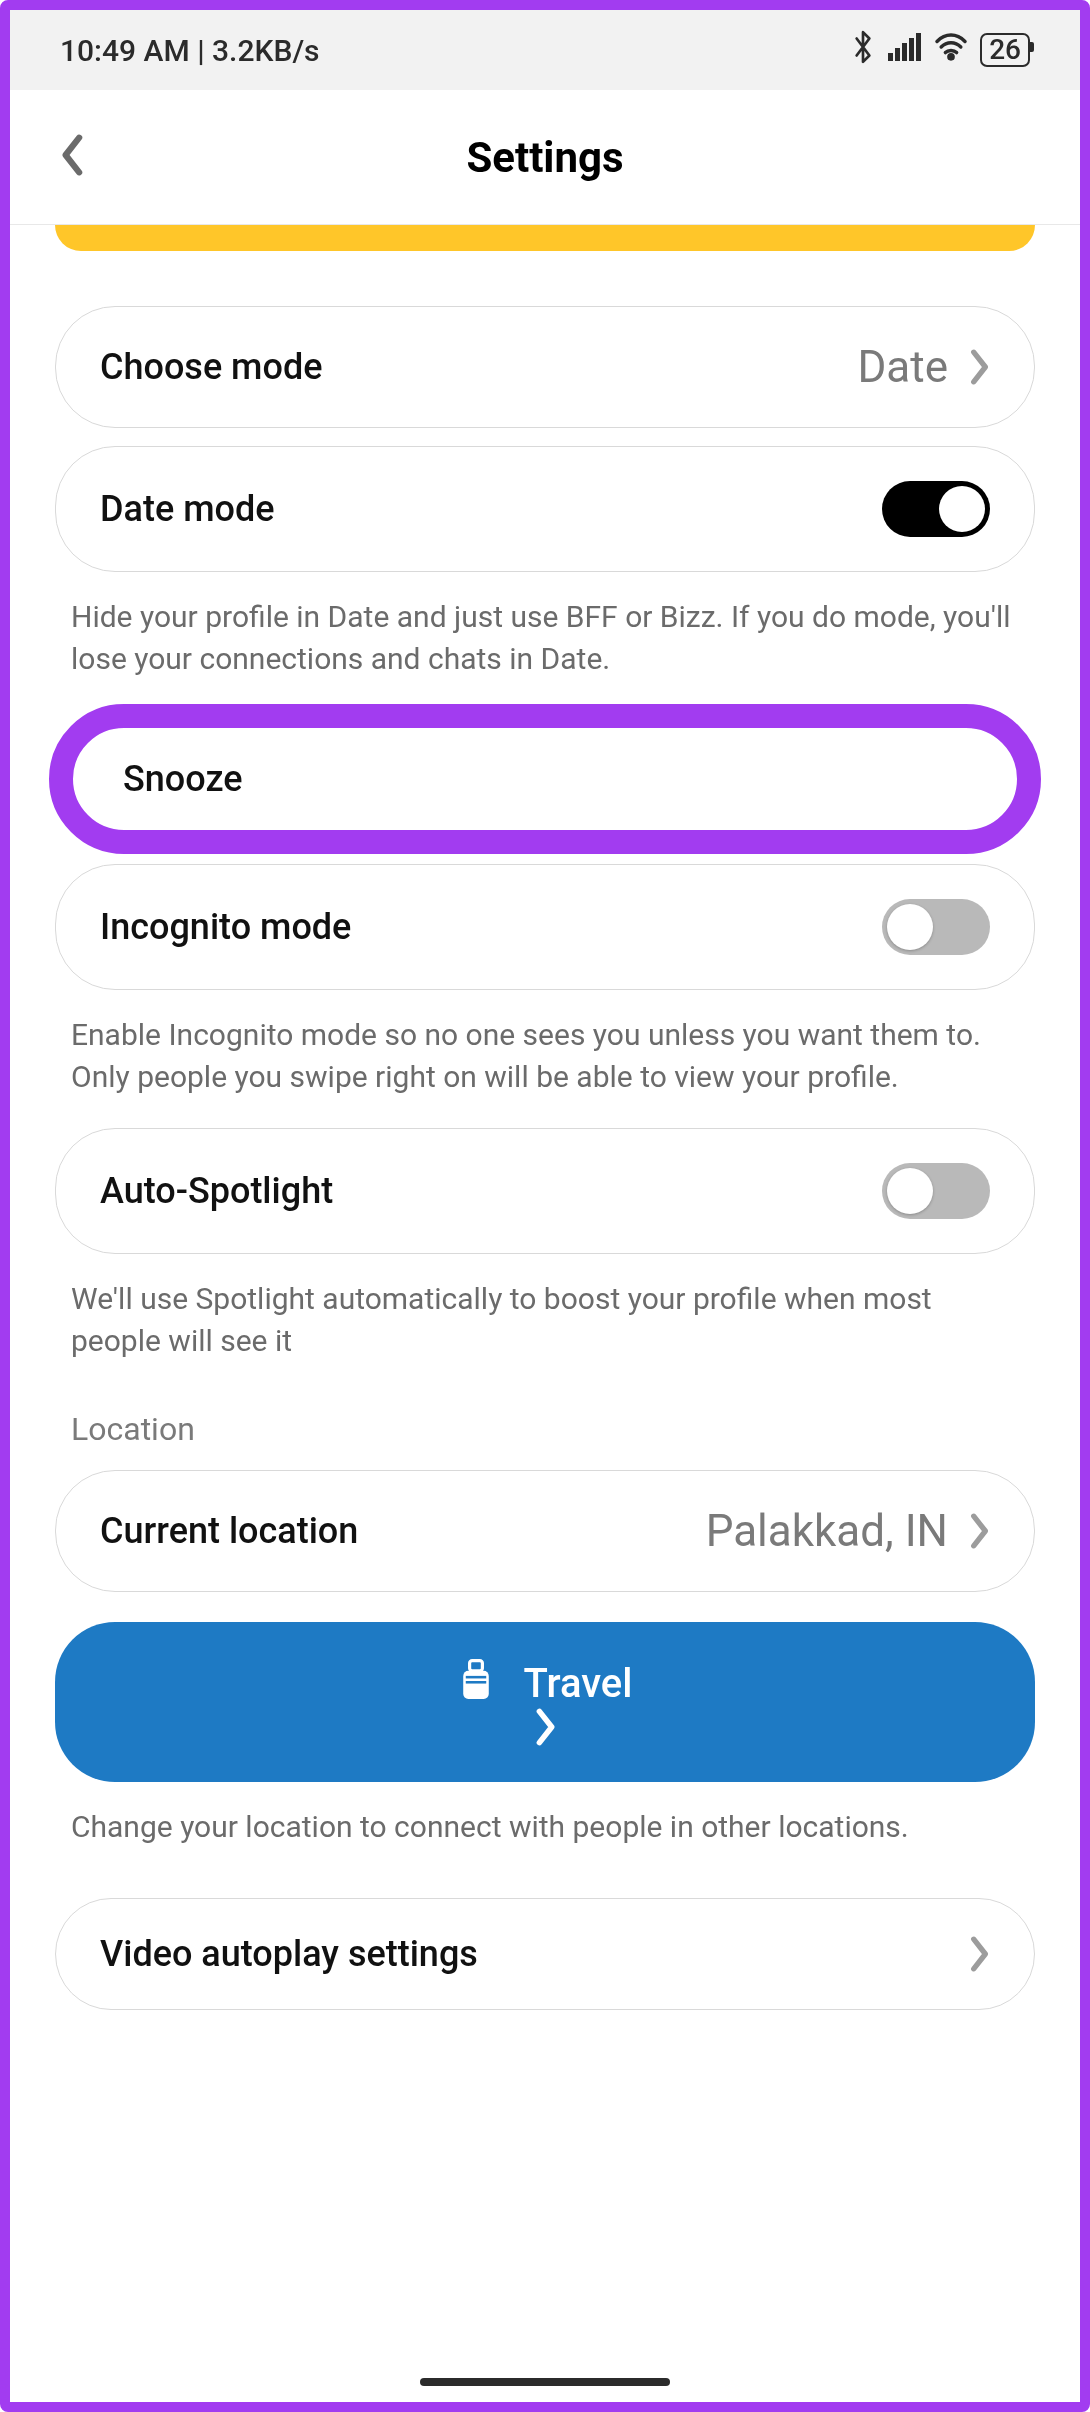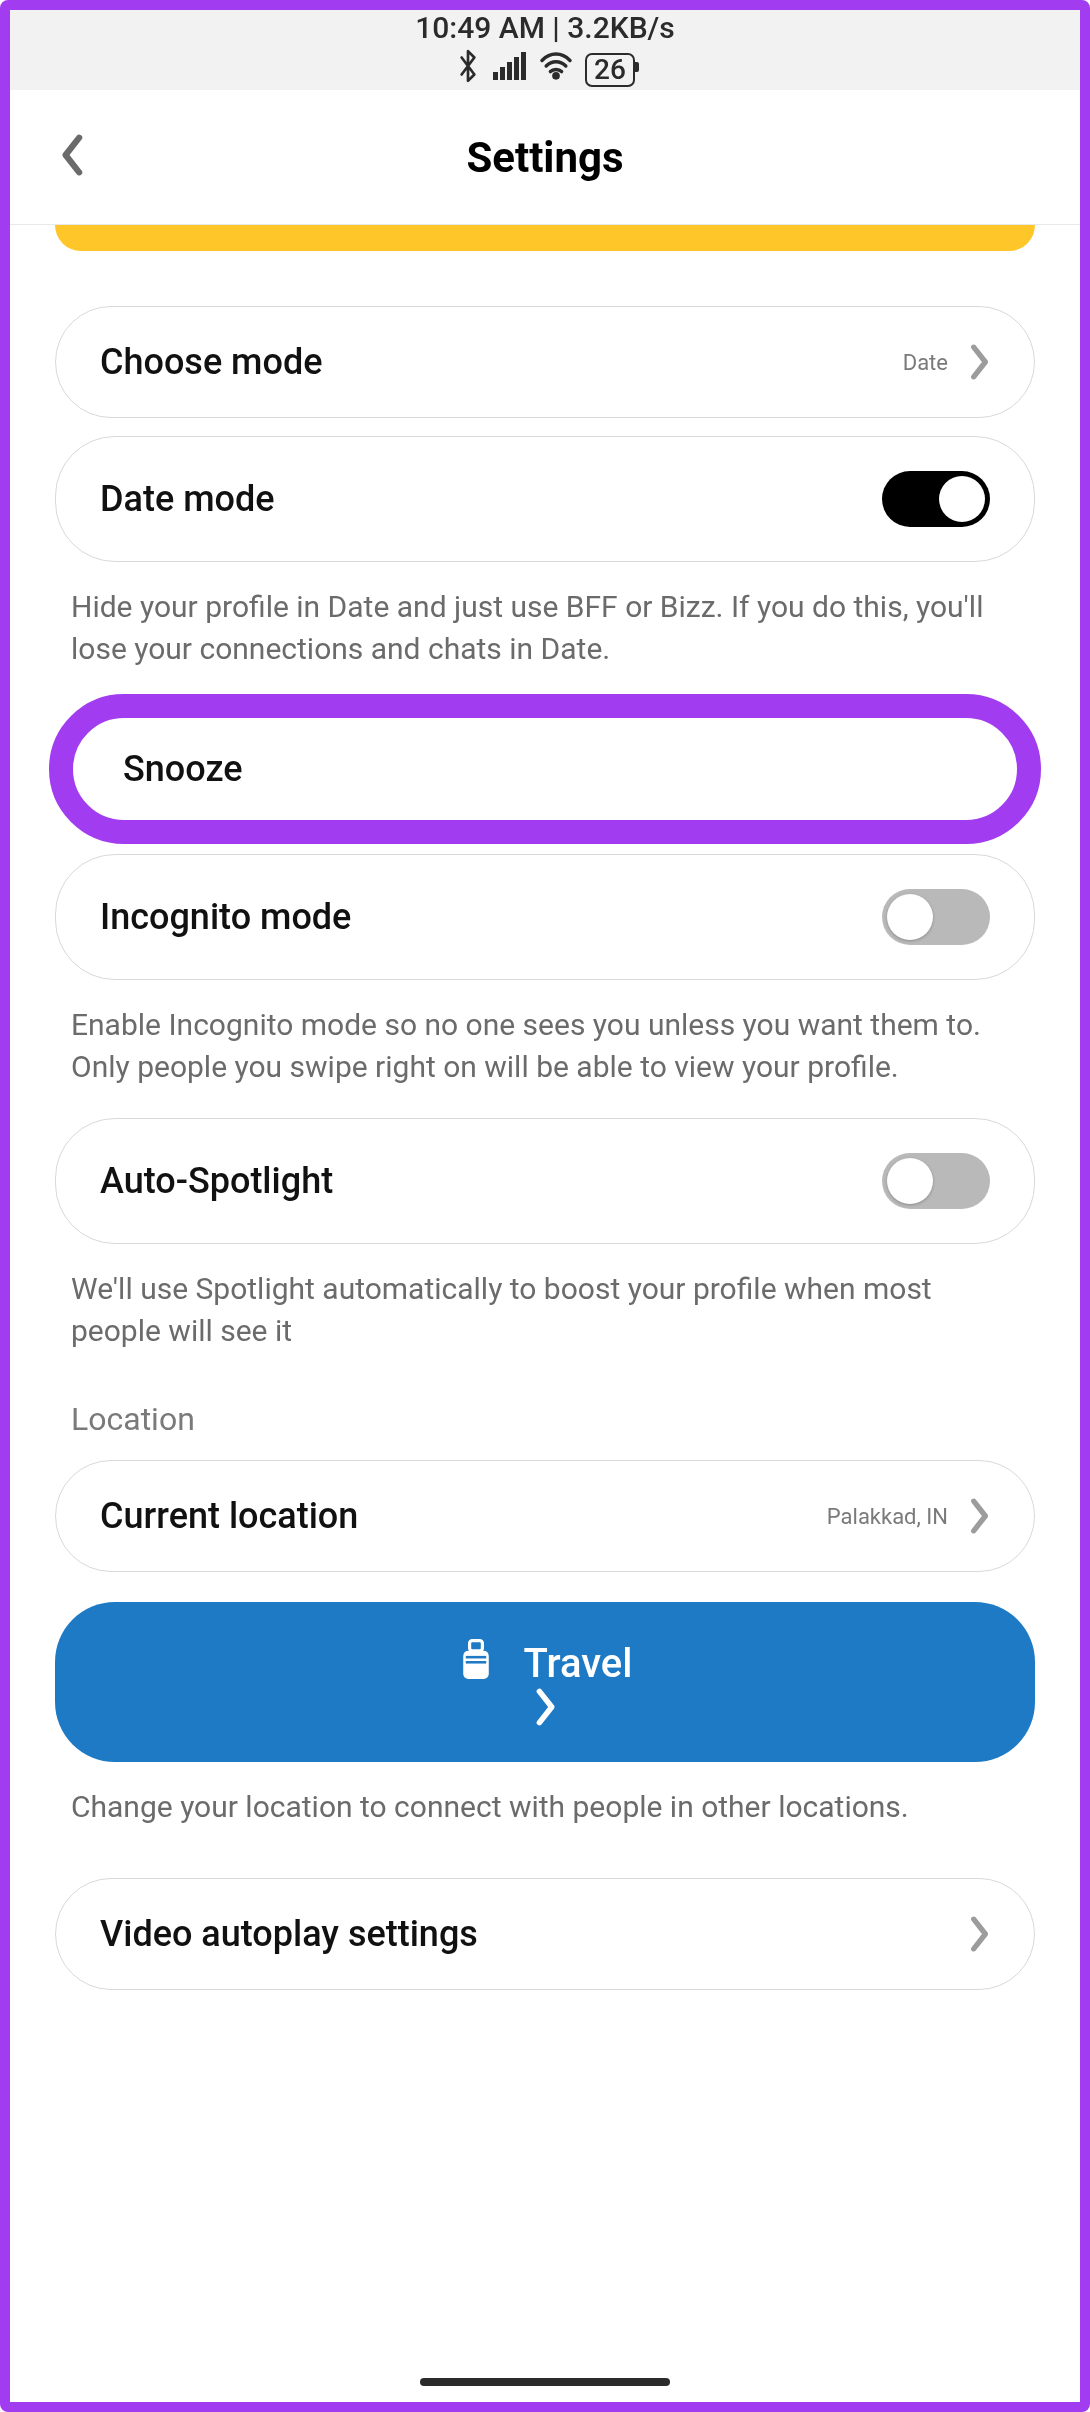--- a/index.html
+++ b/index.html
@@ -17,25 +17,24 @@
     border-radius: 8px;
     overflow: hidden;
     background: #fff;
   }
   .status-bar {
     height: 80px;
     background: #f2f2f2;
     display: flex;
     align-items: center;
     justify-content: space-between;
-    padding: 0 50px;
+    padding: 8px 50px;
     font-size: 30px;
     color: #2b2b2b;
     font-weight: 500;
-    flex-direction: column;
   }
   .status-bar .right {
     display: flex;
     align-items: center;
     gap: 12px;
   }
   .battery-box {
     border: 2.5px solid #2b2b2b;
     border-radius: 7px;
     padding: 1px 7px;
@@ -91,21 +90,21 @@
     justify-content: space-between;
     margin-bottom: 18px;
     gap: 26px;
   }
   .pill .label {
     font-size: 36px;
     font-weight: 500;
     color: #111;
   }
   .pill .value {
-    font-size: 22px;
+    font-size: 44px;
     color: #7a7a7a;
     margin-right: 14px;
   }
   .pill .right-group {
     display: flex;
     align-items: center;
     gap: 6px;
   }
   .helper {
     font-size: 30px;
@@ -238,21 +237,21 @@
         </span>
       </span>
     </div>
 
     <div class="pill">
       <span class="label">Date mode</span>
       <div class="toggle on">
           <div class="knob"></div>
         </div>
     </div>
-    <div class="helper">Hide your profile in Date and just use BFF or Bizz. If you do this, you'll lose your connections and chats in Date.</div>
+    <div class="helper">Hide your profile in Date and just use BFF or Bizz. If you do mode, you'll lose your connections and chats in Date.</div>
 
     <div class="highlight-wrap">
       <div class="pill">
         <span class="label">Snooze</span>
       </div>
     </div>
 
     <div class="pill">
       <span class="label">Incognito mode</span>
       <div class="toggle off">

